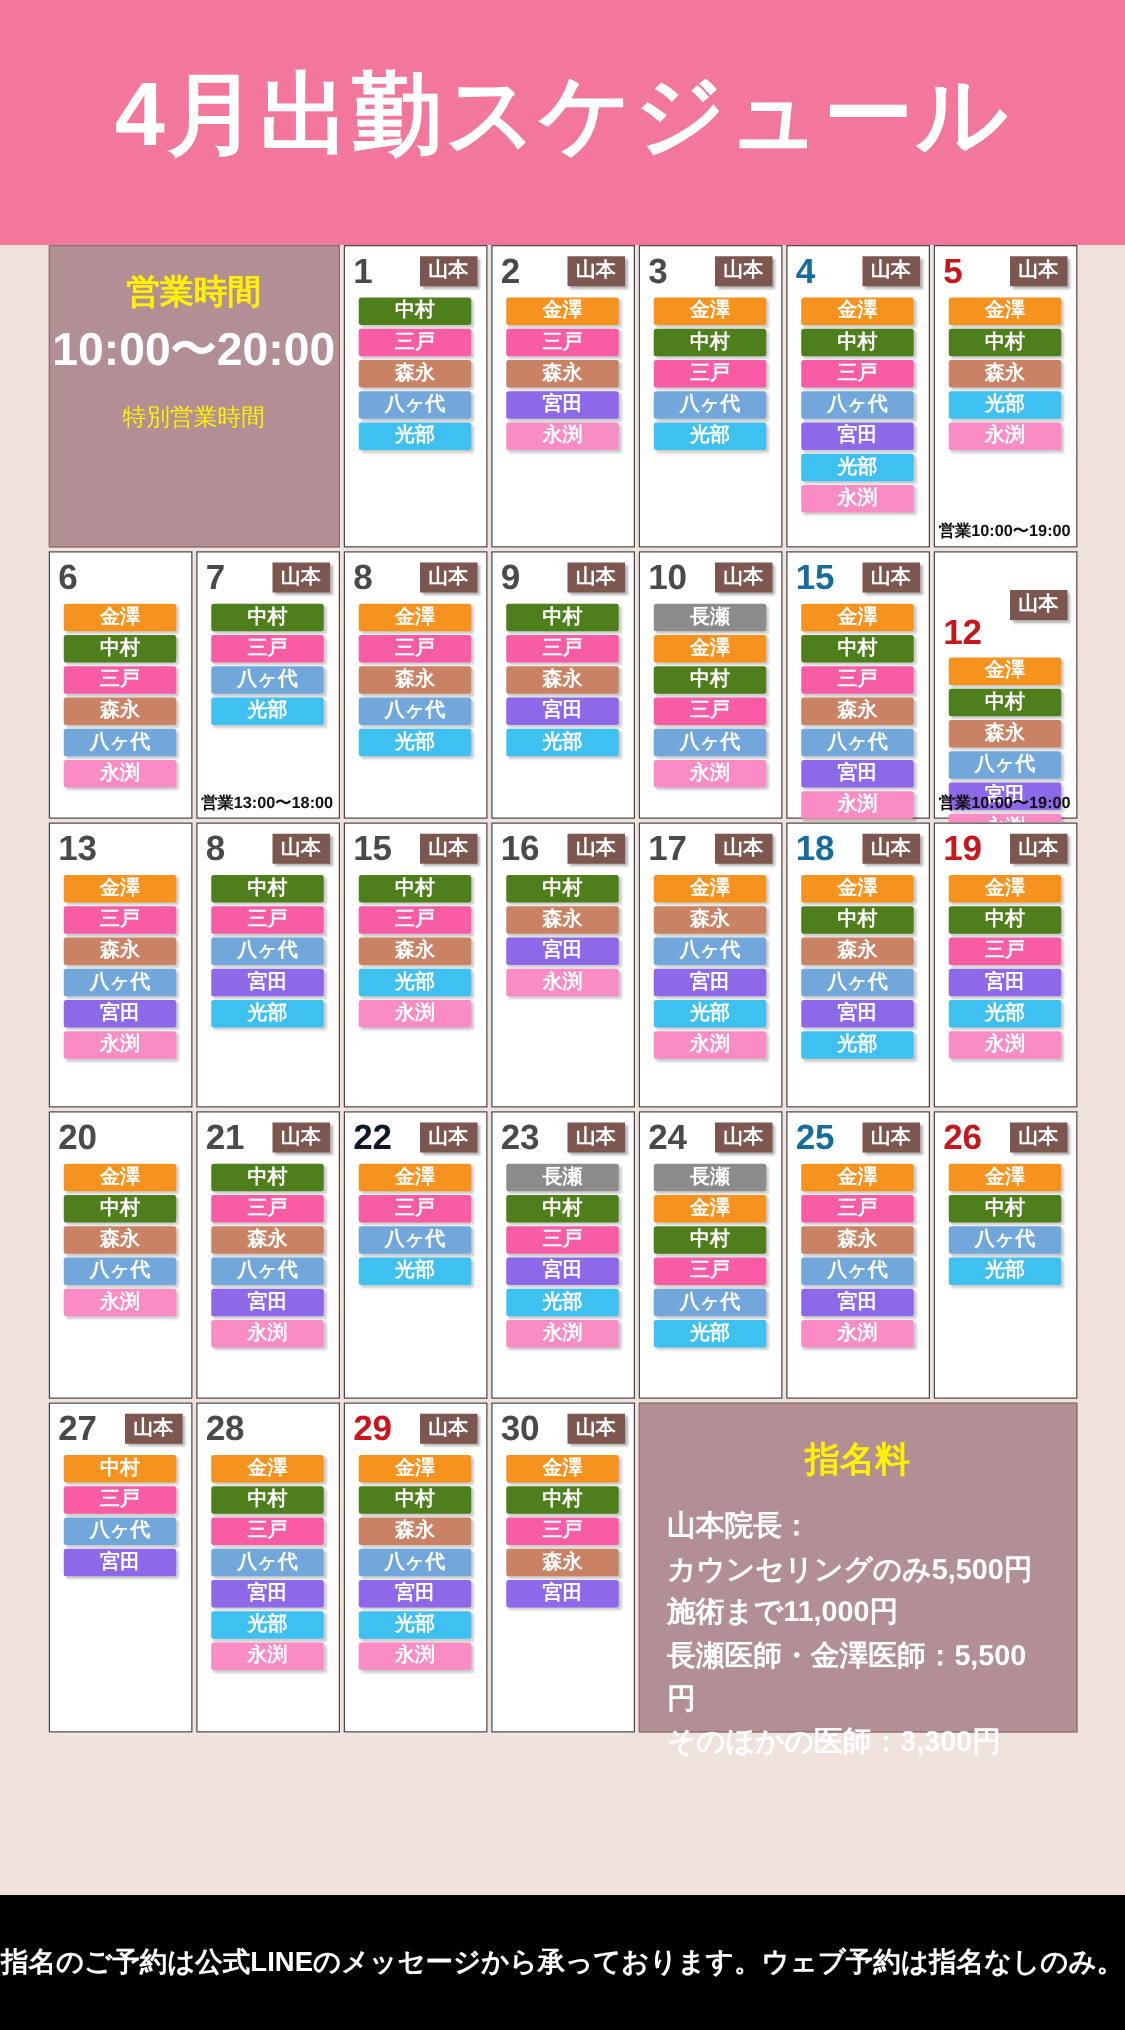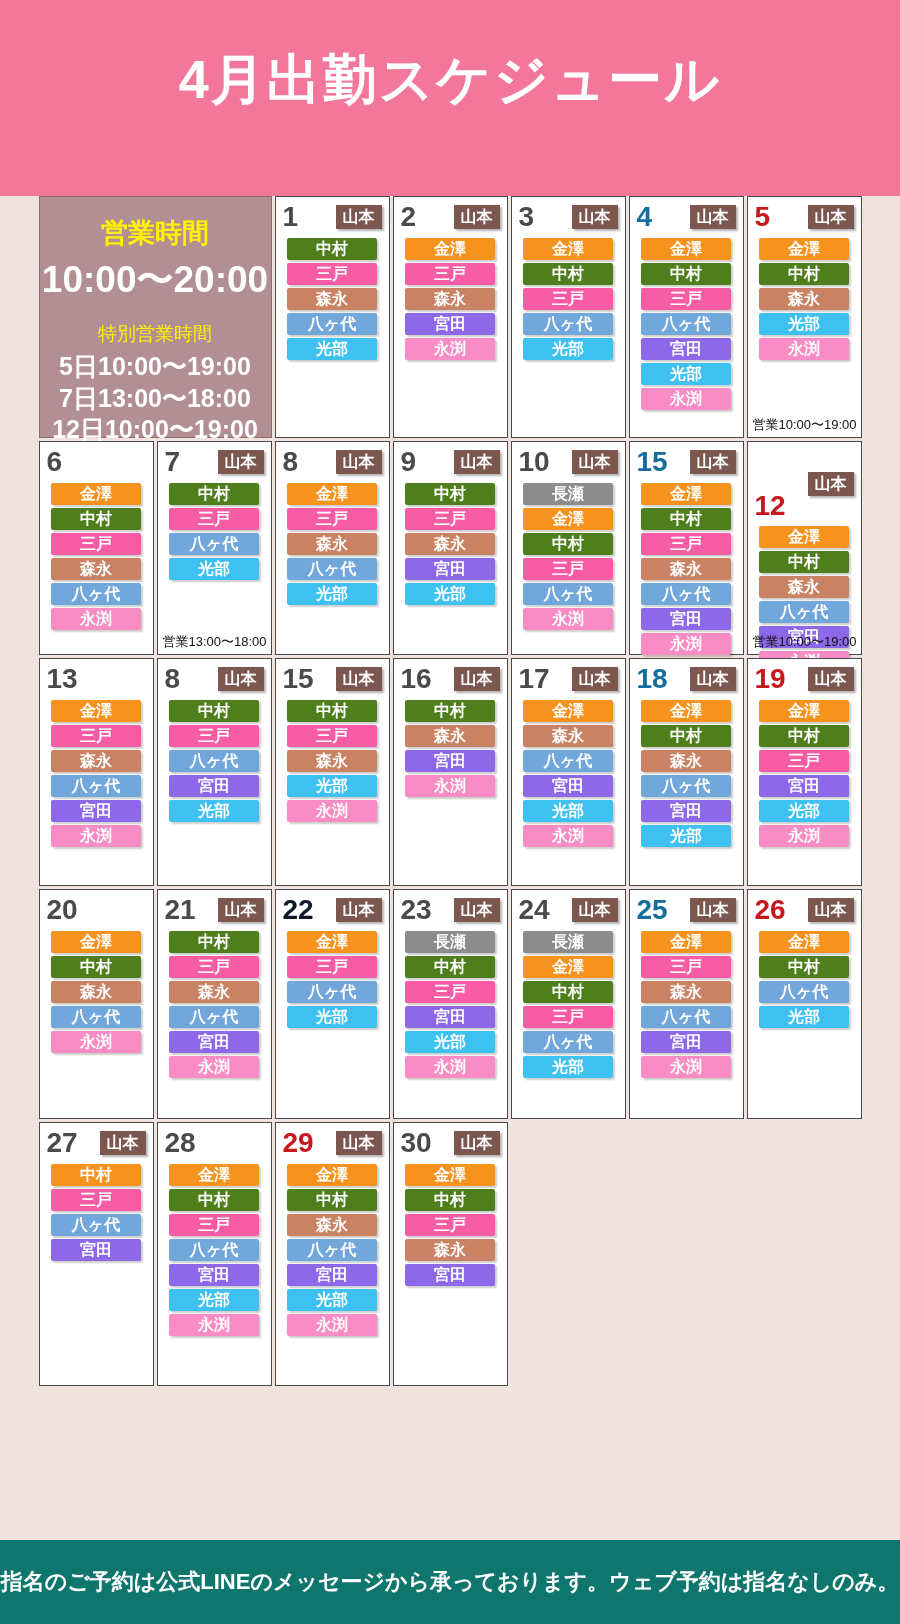--- a/index.html
+++ b/index.html
@@ -2,417 +2,422 @@
 <html><head>
 <meta charset="utf-8">
 <style>
   html,body{margin:0;padding:0;}
   body{width:900px;height:1624px;background:#F0E2DD;font-family:"Liberation Sans","DejaVu Sans",sans-serif;overflow:hidden;}
   .page{position:relative;width:900px;height:1624px;}
 
   
   .header{height:196px;background:#F2779B;text-align:center;box-sizing:border-box;padding-top:44px;}
   .clinic-name{color:#fff;font-size:35px;font-weight:bold;letter-spacing:3px;margin:0 0 14px 0;}
-  .sched-title{color:#fff;font-size:54px;font-weight:bold;letter-spacing:2px;margin:0;}
+  .sched-title{color:#fff;font-size:72px;font-weight:bold;letter-spacing:2px;margin:0;}
 
   
   .weekday-row{display:grid;grid-template-columns:repeat(7,1fr);gap:3px;width:823px;margin:66px auto 10px auto;}
   .weekday{ text-align:center;color:#6E6E6E;font-size:28px;font-weight:bold;letter-spacing:2px;}
 
   
   .calendar{display:grid;grid-template-columns:repeat(7,1fr);grid-template-rows:242px 214px 228px 230px 264px;gap:3px;width:823px;margin:0 auto;}
   .day-cell{background:#fff;border:1px solid #4a4a4a;position:relative;box-sizing:border-box;padding:5px 6px;}
   .cell-head{display:flex;justify-content:space-between;align-items:center;margin:0 1px 6px 1px;min-height:30px;}
   .day-num{font-size:28px;font-weight:bold;line-height:1;color:#4A4A4A;}
   .badge{background:#7C5750;color:#fff;font-size:16px;font-weight:bold;line-height:1;padding:4px 7px;box-shadow:2px 2px 2px rgba(0,0,0,.3);}
   .pill{width:90%;margin:0 auto 3px auto;height:22px;line-height:22px;text-align:center;color:#fff;font-size:16px;font-weight:bold;border-radius:2px;box-shadow:2px 2px 2px rgba(0,0,0,.2);}
-  .note{position:absolute;right:4px;bottom:3px;font-size:13px;font-weight:normal;color:#111;white-space:nowrap;}
+  .note{position:absolute;right:4px;bottom:3px;font-size:13px;font-weight:bold;color:#111;white-space:nowrap;}
 
   
   .info-box{grid-column:span 2;background:#B18F94;border:1px solid #8d6d72;box-sizing:border-box;text-align:center;padding-top:18px;}
   .info-title{color:#FFF100;font-size:27px;font-weight:bold;margin:0 0 4px 0;}
   .info-hours{color:#fff;font-size:37px;font-weight:bold;margin:0 0 16px 0;}
   .info-special-title{color:#FFF100;font-size:19px;font-weight:normal;margin:0 0 4px 0;}
   .info-special-line{color:#fff;font-size:25px;font-weight:bold;line-height:1.26;}
 
   
   .fee-box{grid-column:span 3;background:#B18F94;border:1px solid #8d6d72;box-sizing:border-box;padding:20px 22px;}
   .fee-title{color:#FFF100;font-size:28px;font-weight:bold;text-align:center;margin:6px 0 16px 0;}
   .fee-line{color:#fff;font-size:23px;font-weight:bold;line-height:1.5;}
 
   
-  .footer{position:absolute;left:0;bottom:0;width:900px;height:84px;background:#0f766e;display:flex;align-items:center;justify-content:center;}
+  .footer{position:absolute;left:0;bottom:0;width:900px;height:108px;background:#000000;display:flex;align-items:center;justify-content:center;}
   .footer-text{color:#fff;font-size:22px;font-weight:bold;white-space:nowrap;}
 </style>
 </head>
 <body>
 
 <div class="page">
 
   <div class="header">
     <div class="sched-title">4月出勤スケジュール</div>
   </div>
 
 
   <div class="calendar">
 
     <div class="info-box">
       <div class="info-title">営業時間</div>
       <div class="info-hours">10:00〜20:00</div>
       <div class="info-special-title">特別営業時間</div>
+    </div>
+
+    <div class="day-cell">
+        <div class="cell-head">
+          <span class="day-num" style="color: rgb(74, 74, 74);">1</span>
+          <span class="badge">山本</span>
+        </div>
+        <div class="pill" style="background: rgb(78, 127, 28);">中村</div>
+        <div class="pill" style="background: rgb(247, 92, 164);">三戸</div>
+        <div class="pill" style="background: rgb(201, 130, 100);">森永</div>
+        <div class="pill" style="background: rgb(114, 167, 220);">八ヶ代</div>
+        <div class="pill" style="background: rgb(62, 193, 240);">光部</div>
+      </div>
+      <div class="day-cell">
+        <div class="cell-head">
+          <span class="day-num" style="color: rgb(74, 74, 74);">2</span>
+          <span class="badge">山本</span>
+        </div>
+        <div class="pill" style="background: rgb(246, 146, 30);">金澤</div>
+        <div class="pill" style="background: rgb(247, 92, 164);">三戸</div>
+        <div class="pill" style="background: rgb(201, 130, 100);">森永</div>
+        <div class="pill" style="background: rgb(141, 104, 232);">宮田</div>
+        <div class="pill" style="background: rgb(249, 140, 196);">永渕</div>
+      </div>
+      <div class="day-cell">
+        <div class="cell-head">
+          <span class="day-num" style="color: rgb(74, 74, 74);">3</span>
+          <span class="badge">山本</span>
+        </div>
+        <div class="pill" style="background: rgb(246, 146, 30);">金澤</div>
+        <div class="pill" style="background: rgb(78, 127, 28);">中村</div>
+        <div class="pill" style="background: rgb(247, 92, 164);">三戸</div>
+        <div class="pill" style="background: rgb(114, 167, 220);">八ヶ代</div>
+        <div class="pill" style="background: rgb(62, 193, 240);">光部</div>
+      </div>
+      <div class="day-cell">
+        <div class="cell-head">
+          <span class="day-num" style="color: rgb(22, 108, 156);">4</span>
+          <span class="badge">山本</span>
+        </div>
+        <div class="pill" style="background: rgb(246, 146, 30);">金澤</div>
+        <div class="pill" style="background: rgb(78, 127, 28);">中村</div>
+        <div class="pill" style="background: rgb(247, 92, 164);">三戸</div>
+        <div class="pill" style="background: rgb(114, 167, 220);">八ヶ代</div>
+        <div class="pill" style="background: rgb(141, 104, 232);">宮田</div>
+        <div class="pill" style="background: rgb(62, 193, 240);">光部</div>
+        <div class="pill" style="background: rgb(249, 140, 196);">永渕</div>
+      </div>
+      <div class="day-cell">
+        <div class="cell-head">
+          <span class="day-num" style="color: rgb(200, 22, 29);">5</span>
+          <span class="badge">山本</span>
+        </div>
+        <div class="pill" style="background: rgb(246, 146, 30);">金澤</div>
+        <div class="pill" style="background: rgb(78, 127, 28);">中村</div>
+        <div class="pill" style="background: rgb(201, 130, 100);">森永</div>
+        <div class="pill" style="background: rgb(62, 193, 240);">光部</div>
+        <div class="pill" style="background: rgb(249, 140, 196);">永渕</div>
+        <div class="note">営業10:00〜19:00</div>
+      </div>
+      <div class="day-cell">
+        <div class="cell-head">
+          <span class="day-num" style="color: rgb(74, 74, 74);">6</span>
+        </div>
+        <div class="pill" style="background: rgb(246, 146, 30);">金澤</div>
+        <div class="pill" style="background: rgb(78, 127, 28);">中村</div>
+        <div class="pill" style="background: rgb(247, 92, 164);">三戸</div>
+        <div class="pill" style="background: rgb(201, 130, 100);">森永</div>
+        <div class="pill" style="background: rgb(114, 167, 220);">八ヶ代</div>
+        <div class="pill" style="background: rgb(249, 140, 196);">永渕</div>
+      </div>
+      <div class="day-cell">
+        <div class="cell-head">
+          <span class="day-num" style="color: rgb(74, 74, 74);">7</span>
+          <span class="badge">山本</span>
+        </div>
+        <div class="pill" style="background: rgb(78, 127, 28);">中村</div>
+        <div class="pill" style="background: rgb(247, 92, 164);">三戸</div>
+        <div class="pill" style="background: rgb(114, 167, 220);">八ヶ代</div>
+        <div class="pill" style="background: rgb(62, 193, 240);">光部</div>
+        <div class="note">営業13:00〜18:00</div>
+      </div>
+      <div class="day-cell">
+        <div class="cell-head">
+          <span class="day-num" style="color: rgb(74, 74, 74);">8</span>
+          <span class="badge">山本</span>
+        </div>
+        <div class="pill" style="background: rgb(246, 146, 30);">金澤</div>
+        <div class="pill" style="background: rgb(247, 92, 164);">三戸</div>
+        <div class="pill" style="background: rgb(201, 130, 100);">森永</div>
+        <div class="pill" style="background: rgb(114, 167, 220);">八ヶ代</div>
+        <div class="pill" style="background: rgb(62, 193, 240);">光部</div>
+      </div>
+      <div class="day-cell">
+        <div class="cell-head">
+          <span class="day-num" style="color: rgb(74, 74, 74);">9</span>
+          <span class="badge">山本</span>
+        </div>
+        <div class="pill" style="background: rgb(78, 127, 28);">中村</div>
+        <div class="pill" style="background: rgb(247, 92, 164);">三戸</div>
+        <div class="pill" style="background: rgb(201, 130, 100);">森永</div>
+        <div class="pill" style="background: rgb(141, 104, 232);">宮田</div>
+        <div class="pill" style="background: rgb(62, 193, 240);">光部</div>
+      </div>
+      <div class="day-cell">
+        <div class="cell-head">
+          <span class="day-num" style="color: rgb(74, 74, 74);">10</span>
+          <span class="badge">山本</span>
+        </div>
+        <div class="pill" style="background: rgb(140, 140, 140);">長瀬</div>
+        <div class="pill" style="background: rgb(246, 146, 30);">金澤</div>
+        <div class="pill" style="background: rgb(78, 127, 28);">中村</div>
+        <div class="pill" style="background: rgb(247, 92, 164);">三戸</div>
+        <div class="pill" style="background: rgb(114, 167, 220);">八ヶ代</div>
+        <div class="pill" style="background: rgb(249, 140, 196);">永渕</div>
+      </div>
+      <div class="day-cell">
+        <div class="cell-head">
+          <span class="day-num" style="color: rgb(22, 108, 156);">15</span>
+          <span class="badge">山本</span>
+        </div>
+        <div class="pill" style="background: rgb(246, 146, 30);">金澤</div>
+        <div class="pill" style="background: rgb(78, 127, 28);">中村</div>
+        <div class="pill" style="background: rgb(247, 92, 164);">三戸</div>
+        <div class="pill" style="background: rgb(201, 130, 100);">森永</div>
+        <div class="pill" style="background: rgb(114, 167, 220);">八ヶ代</div>
+        <div class="pill" style="background: rgb(141, 104, 232);">宮田</div>
+        <div class="pill" style="background: rgb(249, 140, 196);">永渕</div>
+      </div>
+      <div class="day-cell">
+        <div class="cell-head">
+          <span class="day-num" style="color: rgb(200, 22, 29); margin-top: 45px;">12</span>
+          <span class="badge">山本</span>
+        </div>
+        <div class="pill" style="background: rgb(246, 146, 30);">金澤</div>
+        <div class="pill" style="background: rgb(78, 127, 28);">中村</div>
+        <div class="pill" style="background: rgb(201, 130, 100);">森永</div>
+        <div class="pill" style="background: rgb(114, 167, 220);">八ヶ代</div>
+        <div class="pill" style="background: rgb(141, 104, 232);">宮田</div>
+        <div class="pill" style="background: rgb(249, 140, 196);">永渕</div>
+        <div class="note">営業10:00〜19:00</div>
+      </div>
+      <div class="day-cell">
+        <div class="cell-head">
+          <span class="day-num" style="color: rgb(74, 74, 74);">13</span>
+        </div>
+        <div class="pill" style="background: rgb(246, 146, 30);">金澤</div>
+        <div class="pill" style="background: rgb(247, 92, 164);">三戸</div>
+        <div class="pill" style="background: rgb(201, 130, 100);">森永</div>
+        <div class="pill" style="background: rgb(114, 167, 220);">八ヶ代</div>
+        <div class="pill" style="background: rgb(141, 104, 232);">宮田</div>
+        <div class="pill" style="background: rgb(249, 140, 196);">永渕</div>
+      </div>
+      <div class="day-cell">
+        <div class="cell-head">
+          <span class="day-num" style="color: rgb(74, 74, 74);">8</span>
+          <span class="badge">山本</span>
+        </div>
+        <div class="pill" style="background: rgb(78, 127, 28);">中村</div>
+        <div class="pill" style="background: rgb(247, 92, 164);">三戸</div>
+        <div class="pill" style="background: rgb(114, 167, 220);">八ヶ代</div>
+        <div class="pill" style="background: rgb(141, 104, 232);">宮田</div>
+        <div class="pill" style="background: rgb(62, 193, 240);">光部</div>
+      </div>
+      <div class="day-cell">
+        <div class="cell-head">
+          <span class="day-num" style="color: rgb(74, 74, 74);">15</span>
+          <span class="badge">山本</span>
+        </div>
+        <div class="pill" style="background: rgb(78, 127, 28);">中村</div>
+        <div class="pill" style="background: rgb(247, 92, 164);">三戸</div>
+        <div class="pill" style="background: rgb(201, 130, 100);">森永</div>
+        <div class="pill" style="background: rgb(62, 193, 240);">光部</div>
+        <div class="pill" style="background: rgb(249, 140, 196);">永渕</div>
+      </div>
+      <div class="day-cell">
+        <div class="cell-head">
+          <span class="day-num" style="color: rgb(74, 74, 74);">16</span>
+          <span class="badge">山本</span>
+        </div>
+        <div class="pill" style="background: rgb(78, 127, 28);">中村</div>
+        <div class="pill" style="background: rgb(201, 130, 100);">森永</div>
+        <div class="pill" style="background: rgb(141, 104, 232);">宮田</div>
+        <div class="pill" style="background: rgb(249, 140, 196);">永渕</div>
+      </div>
+      <div class="day-cell">
+        <div class="cell-head">
+          <span class="day-num" style="color: rgb(74, 74, 74);">17</span>
+          <span class="badge">山本</span>
+        </div>
+        <div class="pill" style="background: rgb(246, 146, 30);">金澤</div>
+        <div class="pill" style="background: rgb(201, 130, 100);">森永</div>
+        <div class="pill" style="background: rgb(114, 167, 220);">八ヶ代</div>
+        <div class="pill" style="background: rgb(141, 104, 232);">宮田</div>
+        <div class="pill" style="background: rgb(62, 193, 240);">光部</div>
+        <div class="pill" style="background: rgb(249, 140, 196);">永渕</div>
+      </div>
+      <div class="day-cell">
+        <div class="cell-head">
+          <span class="day-num" style="color: rgb(22, 108, 156);">18</span>
+          <span class="badge">山本</span>
+        </div>
+        <div class="pill" style="background: rgb(246, 146, 30);">金澤</div>
+        <div class="pill" style="background: rgb(78, 127, 28);">中村</div>
+        <div class="pill" style="background: rgb(201, 130, 100);">森永</div>
+        <div class="pill" style="background: rgb(114, 167, 220);">八ヶ代</div>
+        <div class="pill" style="background: rgb(141, 104, 232);">宮田</div>
+        <div class="pill" style="background: rgb(62, 193, 240);">光部</div>
+      </div>
+      <div class="day-cell">
+        <div class="cell-head">
+          <span class="day-num" style="color: rgb(200, 22, 29);">19</span>
+          <span class="badge">山本</span>
+        </div>
+        <div class="pill" style="background: rgb(246, 146, 30);">金澤</div>
+        <div class="pill" style="background: rgb(78, 127, 28);">中村</div>
+        <div class="pill" style="background: rgb(247, 92, 164);">三戸</div>
+        <div class="pill" style="background: rgb(141, 104, 232);">宮田</div>
+        <div class="pill" style="background: rgb(62, 193, 240);">光部</div>
+        <div class="pill" style="background: rgb(249, 140, 196);">永渕</div>
+      </div>
+      <div class="day-cell">
+        <div class="cell-head">
+          <span class="day-num" style="color: rgb(74, 74, 74);">20</span>
+        </div>
+        <div class="pill" style="background: rgb(246, 146, 30);">金澤</div>
+        <div class="pill" style="background: rgb(78, 127, 28);">中村</div>
+        <div class="pill" style="background: rgb(201, 130, 100);">森永</div>
+        <div class="pill" style="background: rgb(114, 167, 220);">八ヶ代</div>
+        <div class="pill" style="background: rgb(249, 140, 196);">永渕</div>
+      </div>
+      <div class="day-cell">
+        <div class="cell-head">
+          <span class="day-num" style="color: rgb(74, 74, 74);">21</span>
+          <span class="badge">山本</span>
+        </div>
+        <div class="pill" style="background: rgb(78, 127, 28);">中村</div>
+        <div class="pill" style="background: rgb(247, 92, 164);">三戸</div>
+        <div class="pill" style="background: rgb(201, 130, 100);">森永</div>
+        <div class="pill" style="background: rgb(114, 167, 220);">八ヶ代</div>
+        <div class="pill" style="background: rgb(141, 104, 232);">宮田</div>
+        <div class="pill" style="background: rgb(249, 140, 196);">永渕</div>
+      </div>
+      <div class="day-cell">
+        <div class="cell-head">
+          <span class="day-num" style="color: #0f172a;">22</span>
+          <span class="badge">山本</span>
+        </div>
+        <div class="pill" style="background: rgb(246, 146, 30);">金澤</div>
+        <div class="pill" style="background: rgb(247, 92, 164);">三戸</div>
+        <div class="pill" style="background: rgb(114, 167, 220);">八ヶ代</div>
+        <div class="pill" style="background: rgb(62, 193, 240);">光部</div>
+      </div>
+      <div class="day-cell">
+        <div class="cell-head">
+          <span class="day-num" style="color: rgb(74, 74, 74);">23</span>
+          <span class="badge">山本</span>
+        </div>
+        <div class="pill" style="background: rgb(140, 140, 140);">長瀬</div>
+        <div class="pill" style="background: rgb(78, 127, 28);">中村</div>
+        <div class="pill" style="background: rgb(247, 92, 164);">三戸</div>
+        <div class="pill" style="background: rgb(141, 104, 232);">宮田</div>
+        <div class="pill" style="background: rgb(62, 193, 240);">光部</div>
+        <div class="pill" style="background: rgb(249, 140, 196);">永渕</div>
+      </div>
+      <div class="day-cell">
+        <div class="cell-head">
+          <span class="day-num" style="color: rgb(74, 74, 74);">24</span>
+          <span class="badge">山本</span>
+        </div>
+        <div class="pill" style="background: rgb(140, 140, 140);">長瀬</div>
+        <div class="pill" style="background: rgb(246, 146, 30);">金澤</div>
+        <div class="pill" style="background: rgb(78, 127, 28);">中村</div>
+        <div class="pill" style="background: rgb(247, 92, 164);">三戸</div>
+        <div class="pill" style="background: rgb(114, 167, 220);">八ヶ代</div>
+        <div class="pill" style="background: rgb(62, 193, 240);">光部</div>
+      </div>
+      <div class="day-cell">
+        <div class="cell-head">
+          <span class="day-num" style="color: rgb(22, 108, 156);">25</span>
+          <span class="badge">山本</span>
+        </div>
+        <div class="pill" style="background: rgb(246, 146, 30);">金澤</div>
+        <div class="pill" style="background: rgb(247, 92, 164);">三戸</div>
+        <div class="pill" style="background: rgb(201, 130, 100);">森永</div>
+        <div class="pill" style="background: rgb(114, 167, 220);">八ヶ代</div>
+        <div class="pill" style="background: rgb(141, 104, 232);">宮田</div>
+        <div class="pill" style="background: rgb(249, 140, 196);">永渕</div>
+      </div>
+      <div class="day-cell">
+        <div class="cell-head">
+          <span class="day-num" style="color: rgb(200, 22, 29);">26</span>
+          <span class="badge">山本</span>
+        </div>
+        <div class="pill" style="background: rgb(246, 146, 30);">金澤</div>
+        <div class="pill" style="background: rgb(78, 127, 28);">中村</div>
+        <div class="pill" style="background: rgb(114, 167, 220);">八ヶ代</div>
+        <div class="pill" style="background: rgb(62, 193, 240);">光部</div>
+      </div>
+      <div class="day-cell">
+        <div class="cell-head">
+          <span class="day-num" style="color: rgb(74, 74, 74);">27</span>
+          <span class="badge">山本</span>
+        </div>
+        <div class="pill" style="background: rgb(246, 146, 30);">中村</div>
+        <div class="pill" style="background: rgb(247, 92, 164);">三戸</div>
+        <div class="pill" style="background: rgb(114, 167, 220);">八ヶ代</div>
+        <div class="pill" style="background: rgb(141, 104, 232);">宮田</div>
+      </div>
+      <div class="day-cell">
+        <div class="cell-head">
+          <span class="day-num" style="color: rgb(74, 74, 74);">28</span>
+        </div>
+        <div class="pill" style="background: rgb(246, 146, 30);">金澤</div>
+        <div class="pill" style="background: rgb(78, 127, 28);">中村</div>
+        <div class="pill" style="background: rgb(247, 92, 164);">三戸</div>
+        <div class="pill" style="background: rgb(114, 167, 220);">八ヶ代</div>
+        <div class="pill" style="background: rgb(141, 104, 232);">宮田</div>
+        <div class="pill" style="background: rgb(62, 193, 240);">光部</div>
+        <div class="pill" style="background: rgb(249, 140, 196);">永渕</div>
+      </div>
+      <div class="day-cell">
+        <div class="cell-head">
+          <span class="day-num" style="color: rgb(200, 22, 29);">29</span>
+          <span class="badge">山本</span>
+        </div>
+        <div class="pill" style="background: rgb(246, 146, 30);">金澤</div>
+        <div class="pill" style="background: rgb(78, 127, 28);">中村</div>
+        <div class="pill" style="background: rgb(201, 130, 100);">森永</div>
+        <div class="pill" style="background: rgb(114, 167, 220);">八ヶ代</div>
+        <div class="pill" style="background: rgb(141, 104, 232);">宮田</div>
+        <div class="pill" style="background: rgb(62, 193, 240);">光部</div>
+        <div class="pill" style="background: rgb(249, 140, 196);">永渕</div>
+      </div>
+      <div class="day-cell">
+        <div class="cell-head">
+          <span class="day-num" style="color: rgb(74, 74, 74);">30</span>
+          <span class="badge">山本</span>
+        </div>
+        <div class="pill" style="background: rgb(246, 146, 30);">金澤</div>
+        <div class="pill" style="background: rgb(78, 127, 28);">中村</div>
+        <div class="pill" style="background: rgb(247, 92, 164);">三戸</div>
+        <div class="pill" style="background: rgb(201, 130, 100);">森永</div>
+        <div class="pill" style="background: rgb(141, 104, 232);">宮田</div>
+      </div>
+      <div class="fee-box">
+      <div class="fee-title">指名料</div>
       <div>
-          <div class="info-special-line">5日10:00〜19:00</div>
-          <div class="info-special-line">7日13:00〜18:00</div>
-          <div class="info-special-line">12日10:00〜19:00</div>
+          <div class="fee-line">山本院長：</div>
+          <div class="fee-line">カウンセリングのみ5,500円</div>
+          <div class="fee-line">施術まで11,000円</div>
+          <div class="fee-line">長瀬医師・金澤医師：5,500円</div>
+          <div class="fee-line">そのほかの医師：3,300円</div>
         </div>
     </div>
-
-    <div class="day-cell">
-        <div class="cell-head">
-          <span class="day-num" style="color: rgb(74, 74, 74);">1</span>
-          <span class="badge">山本</span>
-        </div>
-        <div class="pill" style="background: rgb(78, 127, 28);">中村</div>
-        <div class="pill" style="background: rgb(247, 92, 164);">三戸</div>
-        <div class="pill" style="background: rgb(201, 130, 100);">森永</div>
-        <div class="pill" style="background: rgb(114, 167, 220);">八ヶ代</div>
-        <div class="pill" style="background: rgb(62, 193, 240);">光部</div>
-      </div>
-      <div class="day-cell">
-        <div class="cell-head">
-          <span class="day-num" style="color: rgb(74, 74, 74);">2</span>
-          <span class="badge">山本</span>
-        </div>
-        <div class="pill" style="background: rgb(246, 146, 30);">金澤</div>
-        <div class="pill" style="background: rgb(247, 92, 164);">三戸</div>
-        <div class="pill" style="background: rgb(201, 130, 100);">森永</div>
-        <div class="pill" style="background: rgb(141, 104, 232);">宮田</div>
-        <div class="pill" style="background: rgb(249, 140, 196);">永渕</div>
-      </div>
-      <div class="day-cell">
-        <div class="cell-head">
-          <span class="day-num" style="color: rgb(74, 74, 74);">3</span>
-          <span class="badge">山本</span>
-        </div>
-        <div class="pill" style="background: rgb(246, 146, 30);">金澤</div>
-        <div class="pill" style="background: rgb(78, 127, 28);">中村</div>
-        <div class="pill" style="background: rgb(247, 92, 164);">三戸</div>
-        <div class="pill" style="background: rgb(114, 167, 220);">八ヶ代</div>
-        <div class="pill" style="background: rgb(62, 193, 240);">光部</div>
-      </div>
-      <div class="day-cell">
-        <div class="cell-head">
-          <span class="day-num" style="color: rgb(22, 108, 156);">4</span>
-          <span class="badge">山本</span>
-        </div>
-        <div class="pill" style="background: rgb(246, 146, 30);">金澤</div>
-        <div class="pill" style="background: rgb(78, 127, 28);">中村</div>
-        <div class="pill" style="background: rgb(247, 92, 164);">三戸</div>
-        <div class="pill" style="background: rgb(114, 167, 220);">八ヶ代</div>
-        <div class="pill" style="background: rgb(141, 104, 232);">宮田</div>
-        <div class="pill" style="background: rgb(62, 193, 240);">光部</div>
-        <div class="pill" style="background: rgb(249, 140, 196);">永渕</div>
-      </div>
-      <div class="day-cell">
-        <div class="cell-head">
-          <span class="day-num" style="color: rgb(200, 22, 29);">5</span>
-          <span class="badge">山本</span>
-        </div>
-        <div class="pill" style="background: rgb(246, 146, 30);">金澤</div>
-        <div class="pill" style="background: rgb(78, 127, 28);">中村</div>
-        <div class="pill" style="background: rgb(201, 130, 100);">森永</div>
-        <div class="pill" style="background: rgb(62, 193, 240);">光部</div>
-        <div class="pill" style="background: rgb(249, 140, 196);">永渕</div>
-        <div class="note">営業10:00〜19:00</div>
-      </div>
-      <div class="day-cell">
-        <div class="cell-head">
-          <span class="day-num" style="color: rgb(74, 74, 74);">6</span>
-        </div>
-        <div class="pill" style="background: rgb(246, 146, 30);">金澤</div>
-        <div class="pill" style="background: rgb(78, 127, 28);">中村</div>
-        <div class="pill" style="background: rgb(247, 92, 164);">三戸</div>
-        <div class="pill" style="background: rgb(201, 130, 100);">森永</div>
-        <div class="pill" style="background: rgb(114, 167, 220);">八ヶ代</div>
-        <div class="pill" style="background: rgb(249, 140, 196);">永渕</div>
-      </div>
-      <div class="day-cell">
-        <div class="cell-head">
-          <span class="day-num" style="color: rgb(74, 74, 74);">7</span>
-          <span class="badge">山本</span>
-        </div>
-        <div class="pill" style="background: rgb(78, 127, 28);">中村</div>
-        <div class="pill" style="background: rgb(247, 92, 164);">三戸</div>
-        <div class="pill" style="background: rgb(114, 167, 220);">八ヶ代</div>
-        <div class="pill" style="background: rgb(62, 193, 240);">光部</div>
-        <div class="note">営業13:00〜18:00</div>
-      </div>
-      <div class="day-cell">
-        <div class="cell-head">
-          <span class="day-num" style="color: rgb(74, 74, 74);">8</span>
-          <span class="badge">山本</span>
-        </div>
-        <div class="pill" style="background: rgb(246, 146, 30);">金澤</div>
-        <div class="pill" style="background: rgb(247, 92, 164);">三戸</div>
-        <div class="pill" style="background: rgb(201, 130, 100);">森永</div>
-        <div class="pill" style="background: rgb(114, 167, 220);">八ヶ代</div>
-        <div class="pill" style="background: rgb(62, 193, 240);">光部</div>
-      </div>
-      <div class="day-cell">
-        <div class="cell-head">
-          <span class="day-num" style="color: rgb(74, 74, 74);">9</span>
-          <span class="badge">山本</span>
-        </div>
-        <div class="pill" style="background: rgb(78, 127, 28);">中村</div>
-        <div class="pill" style="background: rgb(247, 92, 164);">三戸</div>
-        <div class="pill" style="background: rgb(201, 130, 100);">森永</div>
-        <div class="pill" style="background: rgb(141, 104, 232);">宮田</div>
-        <div class="pill" style="background: rgb(62, 193, 240);">光部</div>
-      </div>
-      <div class="day-cell">
-        <div class="cell-head">
-          <span class="day-num" style="color: rgb(74, 74, 74);">10</span>
-          <span class="badge">山本</span>
-        </div>
-        <div class="pill" style="background: rgb(140, 140, 140);">長瀬</div>
-        <div class="pill" style="background: rgb(246, 146, 30);">金澤</div>
-        <div class="pill" style="background: rgb(78, 127, 28);">中村</div>
-        <div class="pill" style="background: rgb(247, 92, 164);">三戸</div>
-        <div class="pill" style="background: rgb(114, 167, 220);">八ヶ代</div>
-        <div class="pill" style="background: rgb(249, 140, 196);">永渕</div>
-      </div>
-      <div class="day-cell">
-        <div class="cell-head">
-          <span class="day-num" style="color: rgb(22, 108, 156);">15</span>
-          <span class="badge">山本</span>
-        </div>
-        <div class="pill" style="background: rgb(246, 146, 30);">金澤</div>
-        <div class="pill" style="background: rgb(78, 127, 28);">中村</div>
-        <div class="pill" style="background: rgb(247, 92, 164);">三戸</div>
-        <div class="pill" style="background: rgb(201, 130, 100);">森永</div>
-        <div class="pill" style="background: rgb(114, 167, 220);">八ヶ代</div>
-        <div class="pill" style="background: rgb(141, 104, 232);">宮田</div>
-        <div class="pill" style="background: rgb(249, 140, 196);">永渕</div>
-      </div>
-      <div class="day-cell">
-        <div class="cell-head">
-          <span class="day-num" style="color: rgb(200, 22, 29); margin-top: 45px;">12</span>
-          <span class="badge">山本</span>
-        </div>
-        <div class="pill" style="background: rgb(246, 146, 30);">金澤</div>
-        <div class="pill" style="background: rgb(78, 127, 28);">中村</div>
-        <div class="pill" style="background: rgb(201, 130, 100);">森永</div>
-        <div class="pill" style="background: rgb(114, 167, 220);">八ヶ代</div>
-        <div class="pill" style="background: rgb(141, 104, 232);">宮田</div>
-        <div class="pill" style="background: rgb(249, 140, 196);">永渕</div>
-        <div class="note">営業10:00〜19:00</div>
-      </div>
-      <div class="day-cell">
-        <div class="cell-head">
-          <span class="day-num" style="color: rgb(74, 74, 74);">13</span>
-        </div>
-        <div class="pill" style="background: rgb(246, 146, 30);">金澤</div>
-        <div class="pill" style="background: rgb(247, 92, 164);">三戸</div>
-        <div class="pill" style="background: rgb(201, 130, 100);">森永</div>
-        <div class="pill" style="background: rgb(114, 167, 220);">八ヶ代</div>
-        <div class="pill" style="background: rgb(141, 104, 232);">宮田</div>
-        <div class="pill" style="background: rgb(249, 140, 196);">永渕</div>
-      </div>
-      <div class="day-cell">
-        <div class="cell-head">
-          <span class="day-num" style="color: rgb(74, 74, 74);">8</span>
-          <span class="badge">山本</span>
-        </div>
-        <div class="pill" style="background: rgb(78, 127, 28);">中村</div>
-        <div class="pill" style="background: rgb(247, 92, 164);">三戸</div>
-        <div class="pill" style="background: rgb(114, 167, 220);">八ヶ代</div>
-        <div class="pill" style="background: rgb(141, 104, 232);">宮田</div>
-        <div class="pill" style="background: rgb(62, 193, 240);">光部</div>
-      </div>
-      <div class="day-cell">
-        <div class="cell-head">
-          <span class="day-num" style="color: rgb(74, 74, 74);">15</span>
-          <span class="badge">山本</span>
-        </div>
-        <div class="pill" style="background: rgb(78, 127, 28);">中村</div>
-        <div class="pill" style="background: rgb(247, 92, 164);">三戸</div>
-        <div class="pill" style="background: rgb(201, 130, 100);">森永</div>
-        <div class="pill" style="background: rgb(62, 193, 240);">光部</div>
-        <div class="pill" style="background: rgb(249, 140, 196);">永渕</div>
-      </div>
-      <div class="day-cell">
-        <div class="cell-head">
-          <span class="day-num" style="color: rgb(74, 74, 74);">16</span>
-          <span class="badge">山本</span>
-        </div>
-        <div class="pill" style="background: rgb(78, 127, 28);">中村</div>
-        <div class="pill" style="background: rgb(201, 130, 100);">森永</div>
-        <div class="pill" style="background: rgb(141, 104, 232);">宮田</div>
-        <div class="pill" style="background: rgb(249, 140, 196);">永渕</div>
-      </div>
-      <div class="day-cell">
-        <div class="cell-head">
-          <span class="day-num" style="color: rgb(74, 74, 74);">17</span>
-          <span class="badge">山本</span>
-        </div>
-        <div class="pill" style="background: rgb(246, 146, 30);">金澤</div>
-        <div class="pill" style="background: rgb(201, 130, 100);">森永</div>
-        <div class="pill" style="background: rgb(114, 167, 220);">八ヶ代</div>
-        <div class="pill" style="background: rgb(141, 104, 232);">宮田</div>
-        <div class="pill" style="background: rgb(62, 193, 240);">光部</div>
-        <div class="pill" style="background: rgb(249, 140, 196);">永渕</div>
-      </div>
-      <div class="day-cell">
-        <div class="cell-head">
-          <span class="day-num" style="color: rgb(22, 108, 156);">18</span>
-          <span class="badge">山本</span>
-        </div>
-        <div class="pill" style="background: rgb(246, 146, 30);">金澤</div>
-        <div class="pill" style="background: rgb(78, 127, 28);">中村</div>
-        <div class="pill" style="background: rgb(201, 130, 100);">森永</div>
-        <div class="pill" style="background: rgb(114, 167, 220);">八ヶ代</div>
-        <div class="pill" style="background: rgb(141, 104, 232);">宮田</div>
-        <div class="pill" style="background: rgb(62, 193, 240);">光部</div>
-      </div>
-      <div class="day-cell">
-        <div class="cell-head">
-          <span class="day-num" style="color: rgb(200, 22, 29);">19</span>
-          <span class="badge">山本</span>
-        </div>
-        <div class="pill" style="background: rgb(246, 146, 30);">金澤</div>
-        <div class="pill" style="background: rgb(78, 127, 28);">中村</div>
-        <div class="pill" style="background: rgb(247, 92, 164);">三戸</div>
-        <div class="pill" style="background: rgb(141, 104, 232);">宮田</div>
-        <div class="pill" style="background: rgb(62, 193, 240);">光部</div>
-        <div class="pill" style="background: rgb(249, 140, 196);">永渕</div>
-      </div>
-      <div class="day-cell">
-        <div class="cell-head">
-          <span class="day-num" style="color: rgb(74, 74, 74);">20</span>
-        </div>
-        <div class="pill" style="background: rgb(246, 146, 30);">金澤</div>
-        <div class="pill" style="background: rgb(78, 127, 28);">中村</div>
-        <div class="pill" style="background: rgb(201, 130, 100);">森永</div>
-        <div class="pill" style="background: rgb(114, 167, 220);">八ヶ代</div>
-        <div class="pill" style="background: rgb(249, 140, 196);">永渕</div>
-      </div>
-      <div class="day-cell">
-        <div class="cell-head">
-          <span class="day-num" style="color: rgb(74, 74, 74);">21</span>
-          <span class="badge">山本</span>
-        </div>
-        <div class="pill" style="background: rgb(78, 127, 28);">中村</div>
-        <div class="pill" style="background: rgb(247, 92, 164);">三戸</div>
-        <div class="pill" style="background: rgb(201, 130, 100);">森永</div>
-        <div class="pill" style="background: rgb(114, 167, 220);">八ヶ代</div>
-        <div class="pill" style="background: rgb(141, 104, 232);">宮田</div>
-        <div class="pill" style="background: rgb(249, 140, 196);">永渕</div>
-      </div>
-      <div class="day-cell">
-        <div class="cell-head">
-          <span class="day-num" style="color: #0f172a;">22</span>
-          <span class="badge">山本</span>
-        </div>
-        <div class="pill" style="background: rgb(246, 146, 30);">金澤</div>
-        <div class="pill" style="background: rgb(247, 92, 164);">三戸</div>
-        <div class="pill" style="background: rgb(114, 167, 220);">八ヶ代</div>
-        <div class="pill" style="background: rgb(62, 193, 240);">光部</div>
-      </div>
-      <div class="day-cell">
-        <div class="cell-head">
-          <span class="day-num" style="color: rgb(74, 74, 74);">23</span>
-          <span class="badge">山本</span>
-        </div>
-        <div class="pill" style="background: rgb(140, 140, 140);">長瀬</div>
-        <div class="pill" style="background: rgb(78, 127, 28);">中村</div>
-        <div class="pill" style="background: rgb(247, 92, 164);">三戸</div>
-        <div class="pill" style="background: rgb(141, 104, 232);">宮田</div>
-        <div class="pill" style="background: rgb(62, 193, 240);">光部</div>
-        <div class="pill" style="background: rgb(249, 140, 196);">永渕</div>
-      </div>
-      <div class="day-cell">
-        <div class="cell-head">
-          <span class="day-num" style="color: rgb(74, 74, 74);">24</span>
-          <span class="badge">山本</span>
-        </div>
-        <div class="pill" style="background: rgb(140, 140, 140);">長瀬</div>
-        <div class="pill" style="background: rgb(246, 146, 30);">金澤</div>
-        <div class="pill" style="background: rgb(78, 127, 28);">中村</div>
-        <div class="pill" style="background: rgb(247, 92, 164);">三戸</div>
-        <div class="pill" style="background: rgb(114, 167, 220);">八ヶ代</div>
-        <div class="pill" style="background: rgb(62, 193, 240);">光部</div>
-      </div>
-      <div class="day-cell">
-        <div class="cell-head">
-          <span class="day-num" style="color: rgb(22, 108, 156);">25</span>
-          <span class="badge">山本</span>
-        </div>
-        <div class="pill" style="background: rgb(246, 146, 30);">金澤</div>
-        <div class="pill" style="background: rgb(247, 92, 164);">三戸</div>
-        <div class="pill" style="background: rgb(201, 130, 100);">森永</div>
-        <div class="pill" style="background: rgb(114, 167, 220);">八ヶ代</div>
-        <div class="pill" style="background: rgb(141, 104, 232);">宮田</div>
-        <div class="pill" style="background: rgb(249, 140, 196);">永渕</div>
-      </div>
-      <div class="day-cell">
-        <div class="cell-head">
-          <span class="day-num" style="color: rgb(200, 22, 29);">26</span>
-          <span class="badge">山本</span>
-        </div>
-        <div class="pill" style="background: rgb(246, 146, 30);">金澤</div>
-        <div class="pill" style="background: rgb(78, 127, 28);">中村</div>
-        <div class="pill" style="background: rgb(114, 167, 220);">八ヶ代</div>
-        <div class="pill" style="background: rgb(62, 193, 240);">光部</div>
-      </div>
-      <div class="day-cell">
-        <div class="cell-head">
-          <span class="day-num" style="color: rgb(74, 74, 74);">27</span>
-          <span class="badge">山本</span>
-        </div>
-        <div class="pill" style="background: rgb(246, 146, 30);">中村</div>
-        <div class="pill" style="background: rgb(247, 92, 164);">三戸</div>
-        <div class="pill" style="background: rgb(114, 167, 220);">八ヶ代</div>
-        <div class="pill" style="background: rgb(141, 104, 232);">宮田</div>
-      </div>
-      <div class="day-cell">
-        <div class="cell-head">
-          <span class="day-num" style="color: rgb(74, 74, 74);">28</span>
-        </div>
-        <div class="pill" style="background: rgb(246, 146, 30);">金澤</div>
-        <div class="pill" style="background: rgb(78, 127, 28);">中村</div>
-        <div class="pill" style="background: rgb(247, 92, 164);">三戸</div>
-        <div class="pill" style="background: rgb(114, 167, 220);">八ヶ代</div>
-        <div class="pill" style="background: rgb(141, 104, 232);">宮田</div>
-        <div class="pill" style="background: rgb(62, 193, 240);">光部</div>
-        <div class="pill" style="background: rgb(249, 140, 196);">永渕</div>
-      </div>
-      <div class="day-cell">
-        <div class="cell-head">
-          <span class="day-num" style="color: rgb(200, 22, 29);">29</span>
-          <span class="badge">山本</span>
-        </div>
-        <div class="pill" style="background: rgb(246, 146, 30);">金澤</div>
-        <div class="pill" style="background: rgb(78, 127, 28);">中村</div>
-        <div class="pill" style="background: rgb(201, 130, 100);">森永</div>
-        <div class="pill" style="background: rgb(114, 167, 220);">八ヶ代</div>
-        <div class="pill" style="background: rgb(141, 104, 232);">宮田</div>
-        <div class="pill" style="background: rgb(62, 193, 240);">光部</div>
-        <div class="pill" style="background: rgb(249, 140, 196);">永渕</div>
-      </div>
-      <div class="day-cell">
-        <div class="cell-head">
-          <span class="day-num" style="color: rgb(74, 74, 74);">30</span>
-          <span class="badge">山本</span>
-        </div>
-        <div class="pill" style="background: rgb(246, 146, 30);">金澤</div>
-        <div class="pill" style="background: rgb(78, 127, 28);">中村</div>
-        <div class="pill" style="background: rgb(247, 92, 164);">三戸</div>
-        <div class="pill" style="background: rgb(201, 130, 100);">森永</div>
-        <div class="pill" style="background: rgb(141, 104, 232);">宮田</div>
-      </div>
 
   </div>
 
   <div class="footer">
     <div class="footer-text">指名のご予約は公式LINEのメッセージから承っております。ウェブ予約は指名なしのみ。</div>
   </div>
 
 </div>
 
 </body></html>

